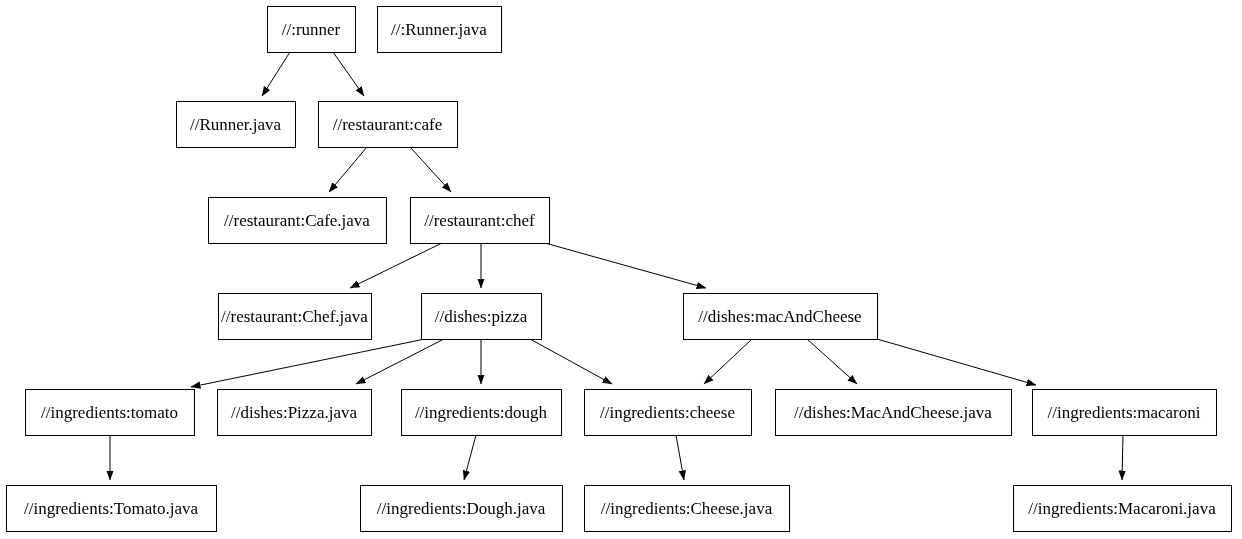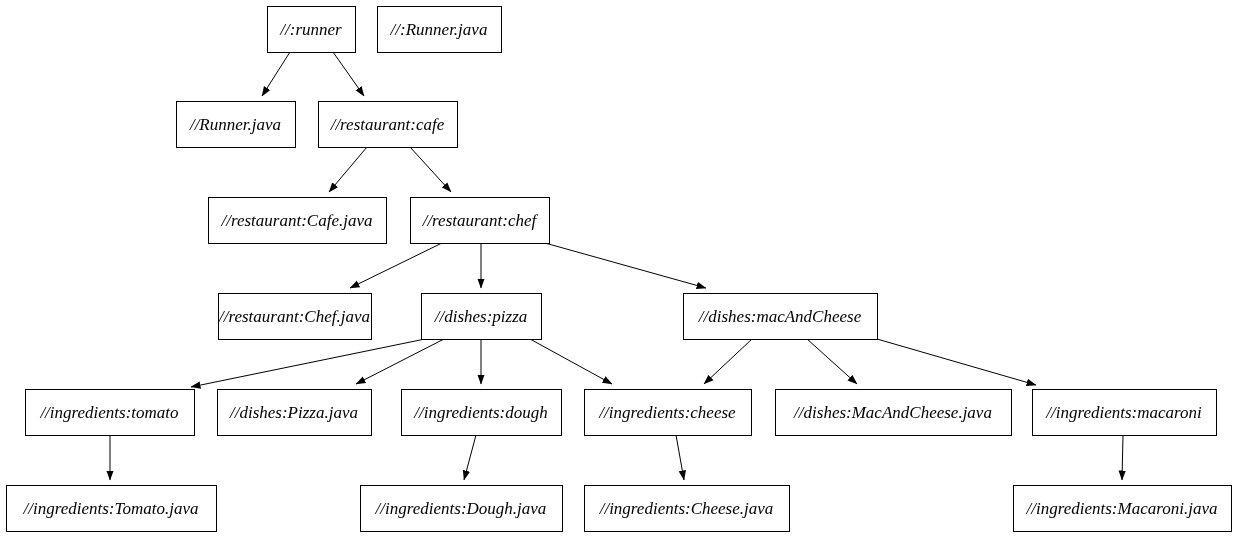--- a/index.html
+++ b/index.html
@@ -6,21 +6,20 @@
     margin: 0;
     padding: 0;
     background: #ffffff;
   }
   .canvas {
     position: relative;
     width: 1242px;
     height: 539px;
     background: #ffffff;
     overflow: hidden;
-    font-style: italic;
   }
   svg text {
     font-family: "Liberation Serif", "DejaVu Serif", serif;
     font-size: 17px;
     fill: #000000;
   }
 </style>
 </head>
 <body>
 

